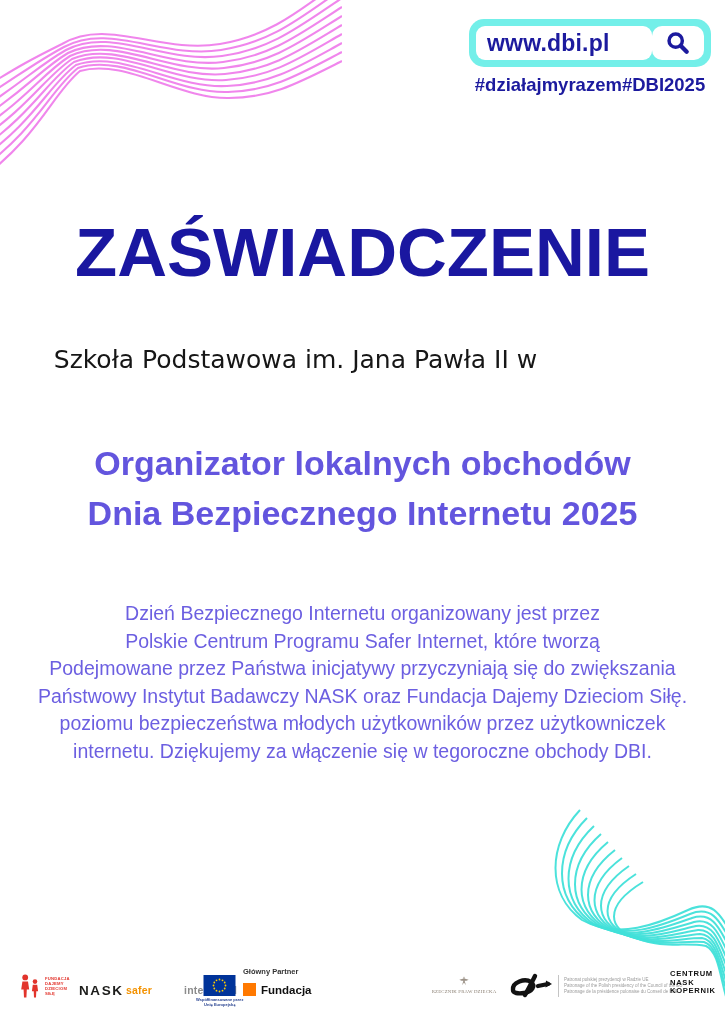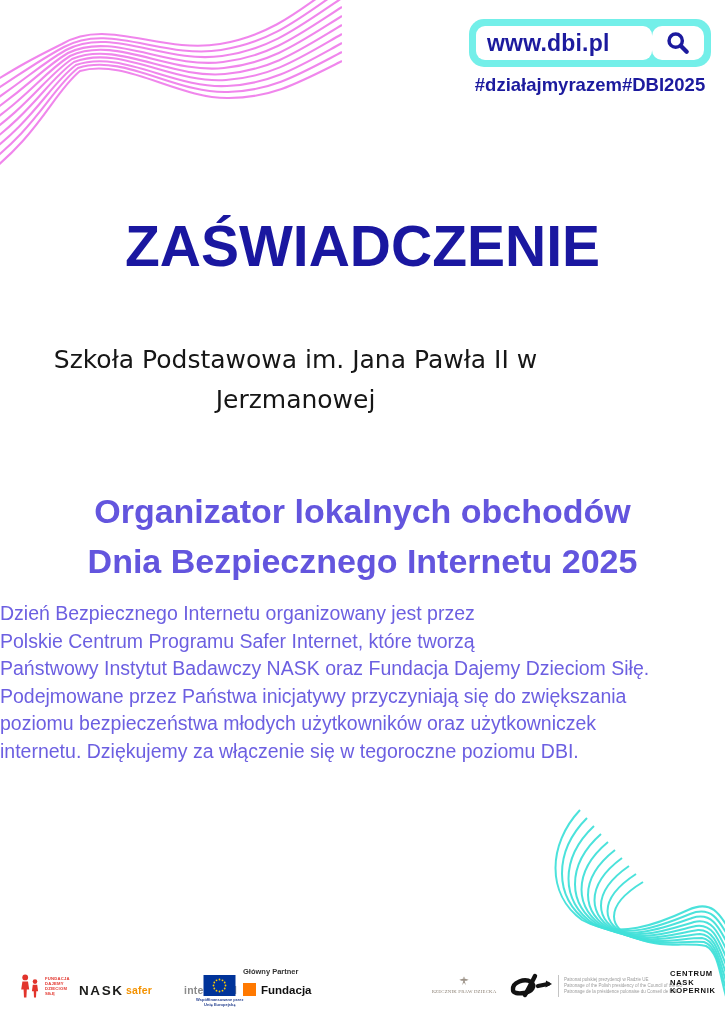--- a/index.html
+++ b/index.html
@@ -26,33 +26,33 @@
     width:52px;background:#ffffff;border-radius:10px;
     display:flex;align-items:center;justify-content:center;
   }
   .hashtags{
     margin-top:7px;display:flex;justify-content:center;padding:0 4px;
     font-size:18.5px;font-weight:800;color:#1c1a9e;
   }
   
   .cert-title{
     position:absolute;top:213px;left:0;width:725px;text-align:center;
-    font-size:57px;font-weight:800;color:#1a17a0;letter-spacing:0;
+    font-size:69px;font-weight:800;color:#1a17a0;letter-spacing:0;
   }
   .cert-recipient{
     position:absolute;top:340px;left:0;width:591px;text-align:center;
     font-family:"DejaVu Sans", sans-serif;
     font-size:25px;line-height:40px;color:#161616;
   }
   .cert-award{
     position:absolute;top:438px;left:0;width:725px;text-align:center;
-    font-size:34px;font-weight:800;line-height:50px;color:#6355de;margin-top:48px;
+    font-size:34px;font-weight:800;line-height:50px;color:#6355de;
   }
   .cert-body{
-    position:absolute;top:600px;left:0;width:725px;
+    position:absolute;top:600px;left:0;width:725px;text-align:center;
     font-size:19.5px;font-weight:500;line-height:27.5px;color:#6c5fe1;
   }
   
   .footer{position:absolute;left:0;top:962px;width:725px;height:55px;}
   .lg{position:absolute;}
   .fdds{display:flex;align-items:center;gap:3px;}
   .fdds-txt div{font-size:4.2px;line-height:4.8px;font-weight:800;color:#e2342c;letter-spacing:.2px;}
   .nask{font-size:13.5px;font-weight:800;letter-spacing:1.6px;color:#1d1d1b;transform:scaleY(.92);}
   .safer{font-size:10.5px;letter-spacing:.2px;}
   .safer .s1{color:#f39200;font-weight:700;margin-top:33px;}
@@ -116,35 +116,34 @@
   <div class="hashtags">
     <span>#działajmyrazem</span>
     <span>#DBI2025</span>
   </div>
 </div>
 
 <div class="cert-title">ZAŚWIADCZENIE</div>
 
 <div class="cert-recipient">
   <div>Szkoła Podstawowa im. Jana Pawła II w</div>
-  <div>Jerzmanowej</div>
 </div>
 
 <div class="cert-award">
   <div>Organizator lokalnych obchodów</div>
   <div>Dnia Bezpiecznego Internetu 2025</div>
 </div>
 
 <div class="cert-body">
   <div>Dzień Bezpiecznego Internetu organizowany jest przez</div>
   <div>Polskie Centrum Programu Safer Internet, które tworzą</div>
+  <div>Podejmowane przez Państwa inicjatywy przyczyniają się do zwiększania</div>
   <div>Państwowy Instytut Badawczy NASK oraz Fundacja Dajemy Dzieciom Siłę.</div>
-  <div>Podejmowane przez Państwa inicjatywy przyczyniają się do zwiększania</div>
-  <div>poziomu bezpieczeństwa młodych użytkowników oraz użytkowniczek</div>
-  <div>internetu. Dziękujemy za włączenie się w tegoroczne poziomu DBI.</div>
+  <div>poziomu bezpieczeństwa młodych użytkowników przez użytkowniczek</div>
+  <div>internetu. Dziękujemy za włączenie się w tegoroczne obchody DBI.</div>
 </div>
 
 <div class="footer">
 
   <div class="lg fdds" style="left:20px;top:12px;">
     <svg width="22" height="26" viewBox="0 0 22 26">
       <circle cx="5.2" cy="3.4" r="2.9" fill="#e2342c"></circle>
       <path d="M2.4 7.4 L8 7.4 L9.2 15.6 L6.8 15.6 L6.4 23.5 L4 23.5 L3.6 15.6 L1.2 15.6 Z" fill="#e2342c"></path>
       <circle cx="15" cy="7.6" r="2.3" fill="#e2342c"></circle>
       <path d="M12.8 10.8 L17.2 10.8 L18.1 17.2 L16.3 17.2 L16 23.5 L14 23.5 L13.7 17.2 L11.9 17.2 Z" fill="#e2342c"></path>

